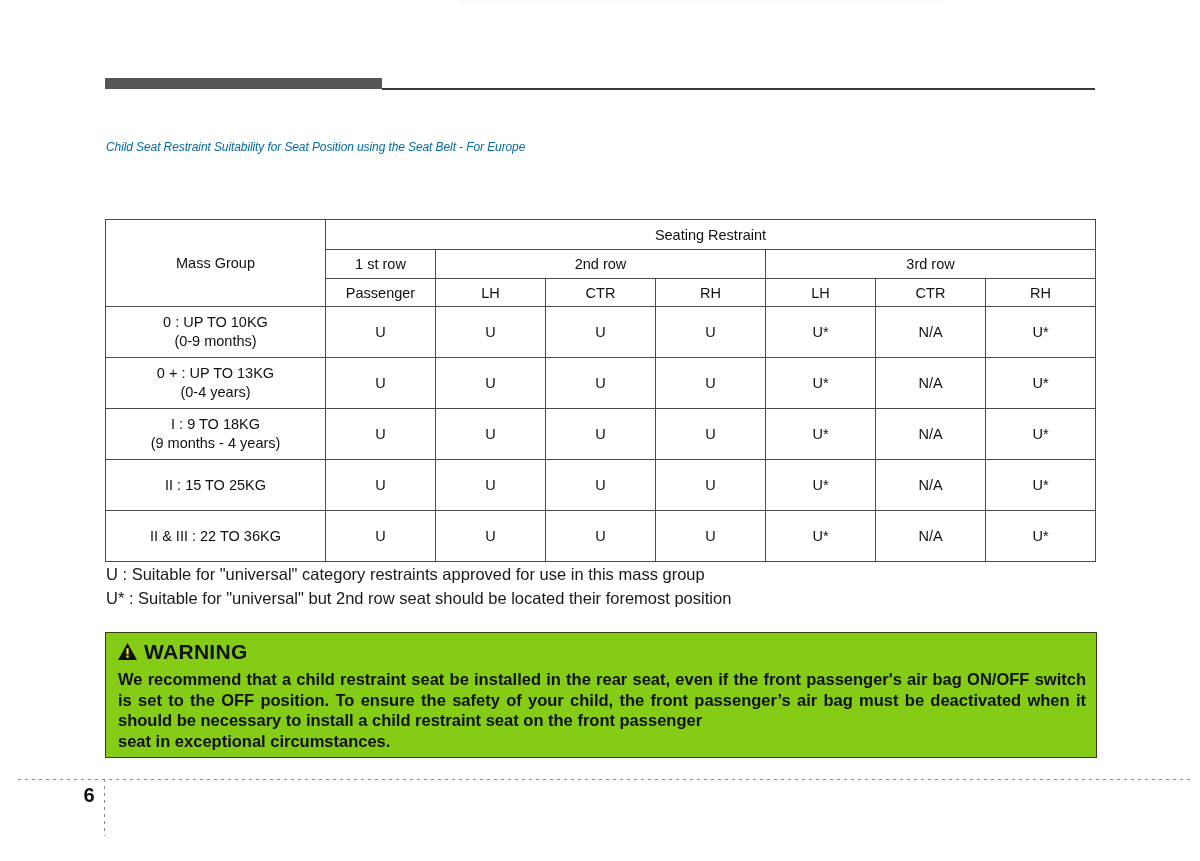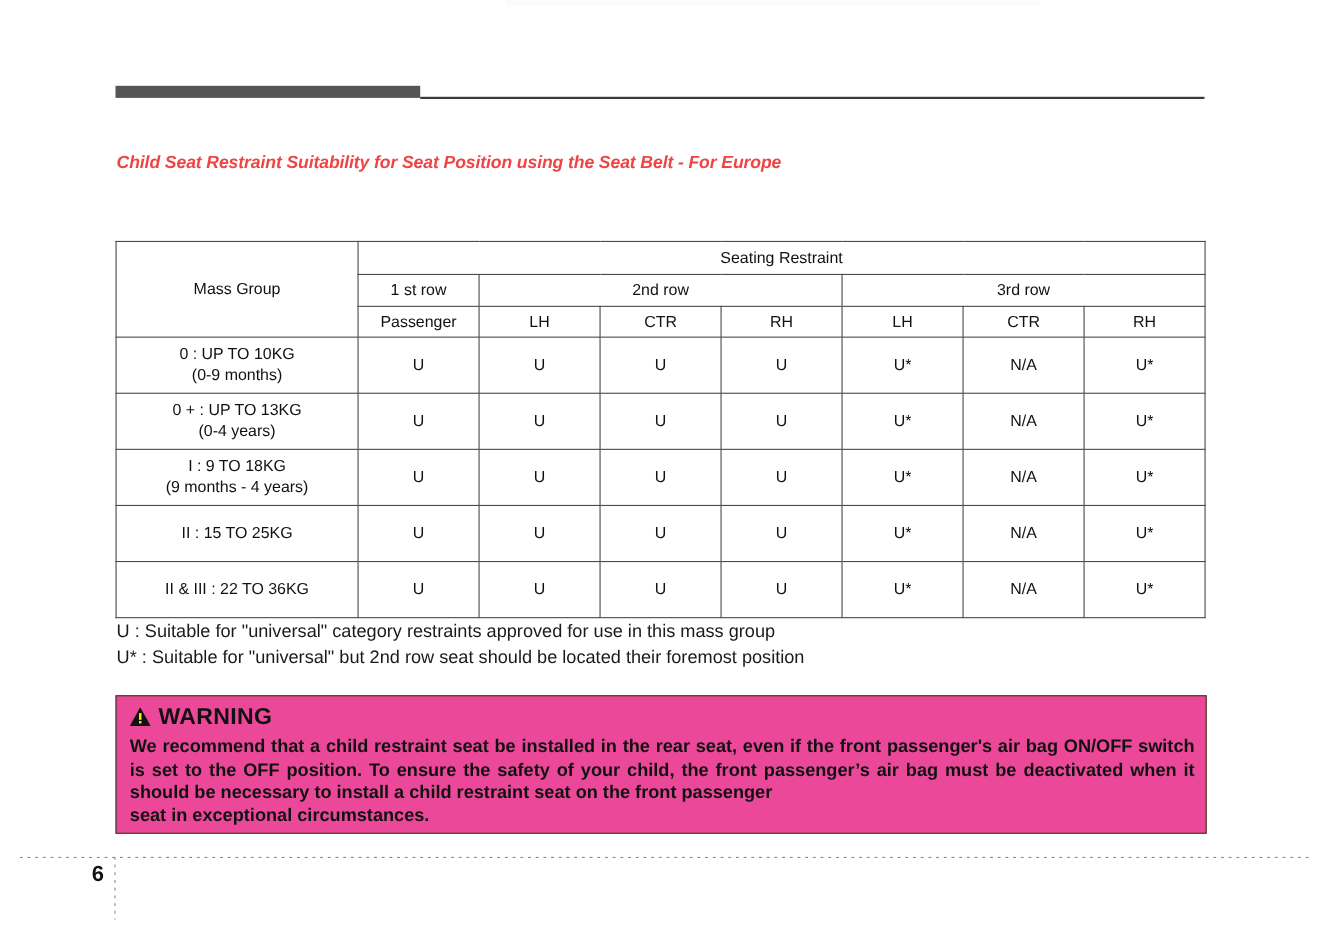--- a/index.html
+++ b/index.html
@@ -58,25 +58,25 @@
     width: 713px;
     height: 2px;
     background: #3a3a3a;
   }
 
   
   .section-title {
     position: absolute;
     left: 106px;
     top: 140px;
-    font-size: 16px;
-    font-weight: bold;
+    font-size: 12px;
+    font-weight: normal;
     font-style: italic;
     letter-spacing: -0.1px;
-    color: #ef4444;
+    color: #0369a1;
     white-space: nowrap;
   }
   .intro-text {
     position: absolute;
     left: 106px;
     top: 165px;
     width: 992px;
     font-size: 16.5px;
     line-height: 21px;
     color: #1a1a1a;
@@ -138,21 +138,21 @@
   }
   .legend div { white-space: nowrap; }
 
   
   .warning-box {
     position: absolute;
     left: 105px;
     top: 632px;
     width: 992px;
     height: 126px;
-    background: #ec4899;
+    background: #84cc16;
     border: 1.5px solid #3c3a16;
     box-sizing: border-box;
   }
   .warning-head {
     position: absolute;
     left: 12px;
     top: 8px;
     display: flex;
     align-items: center;
     gap: 7px;

